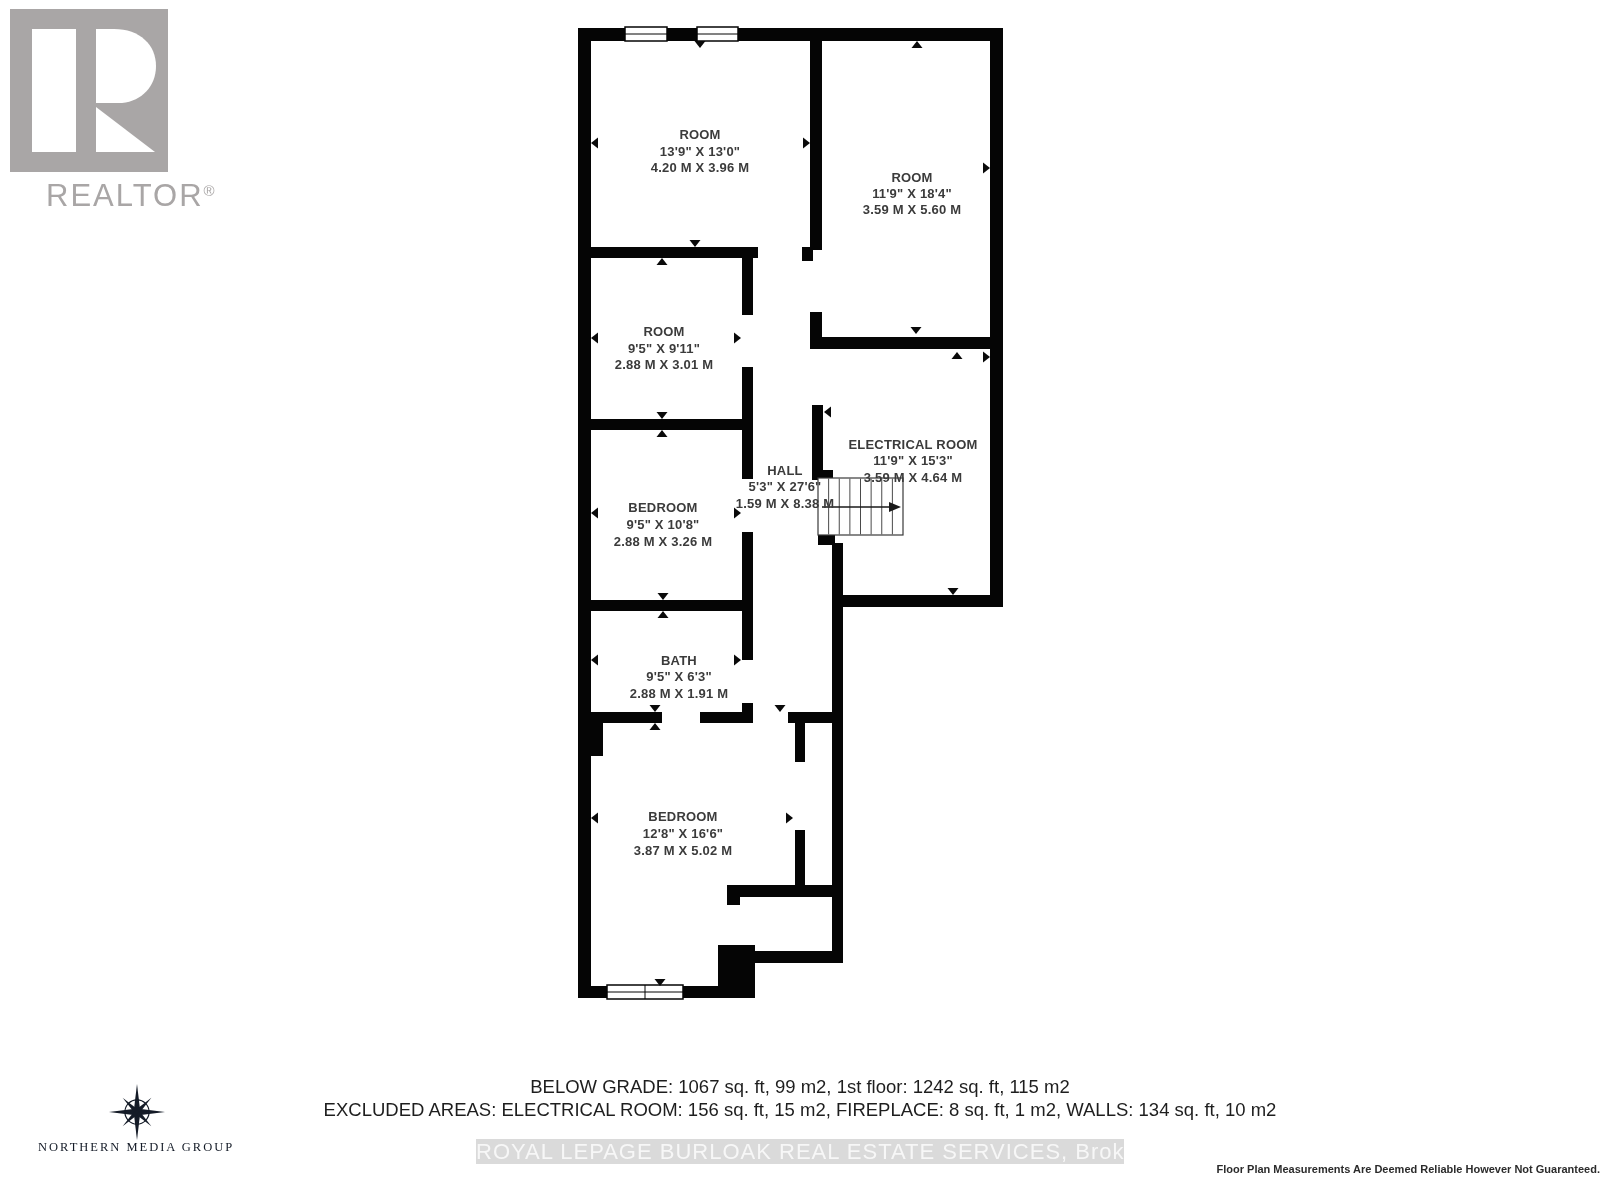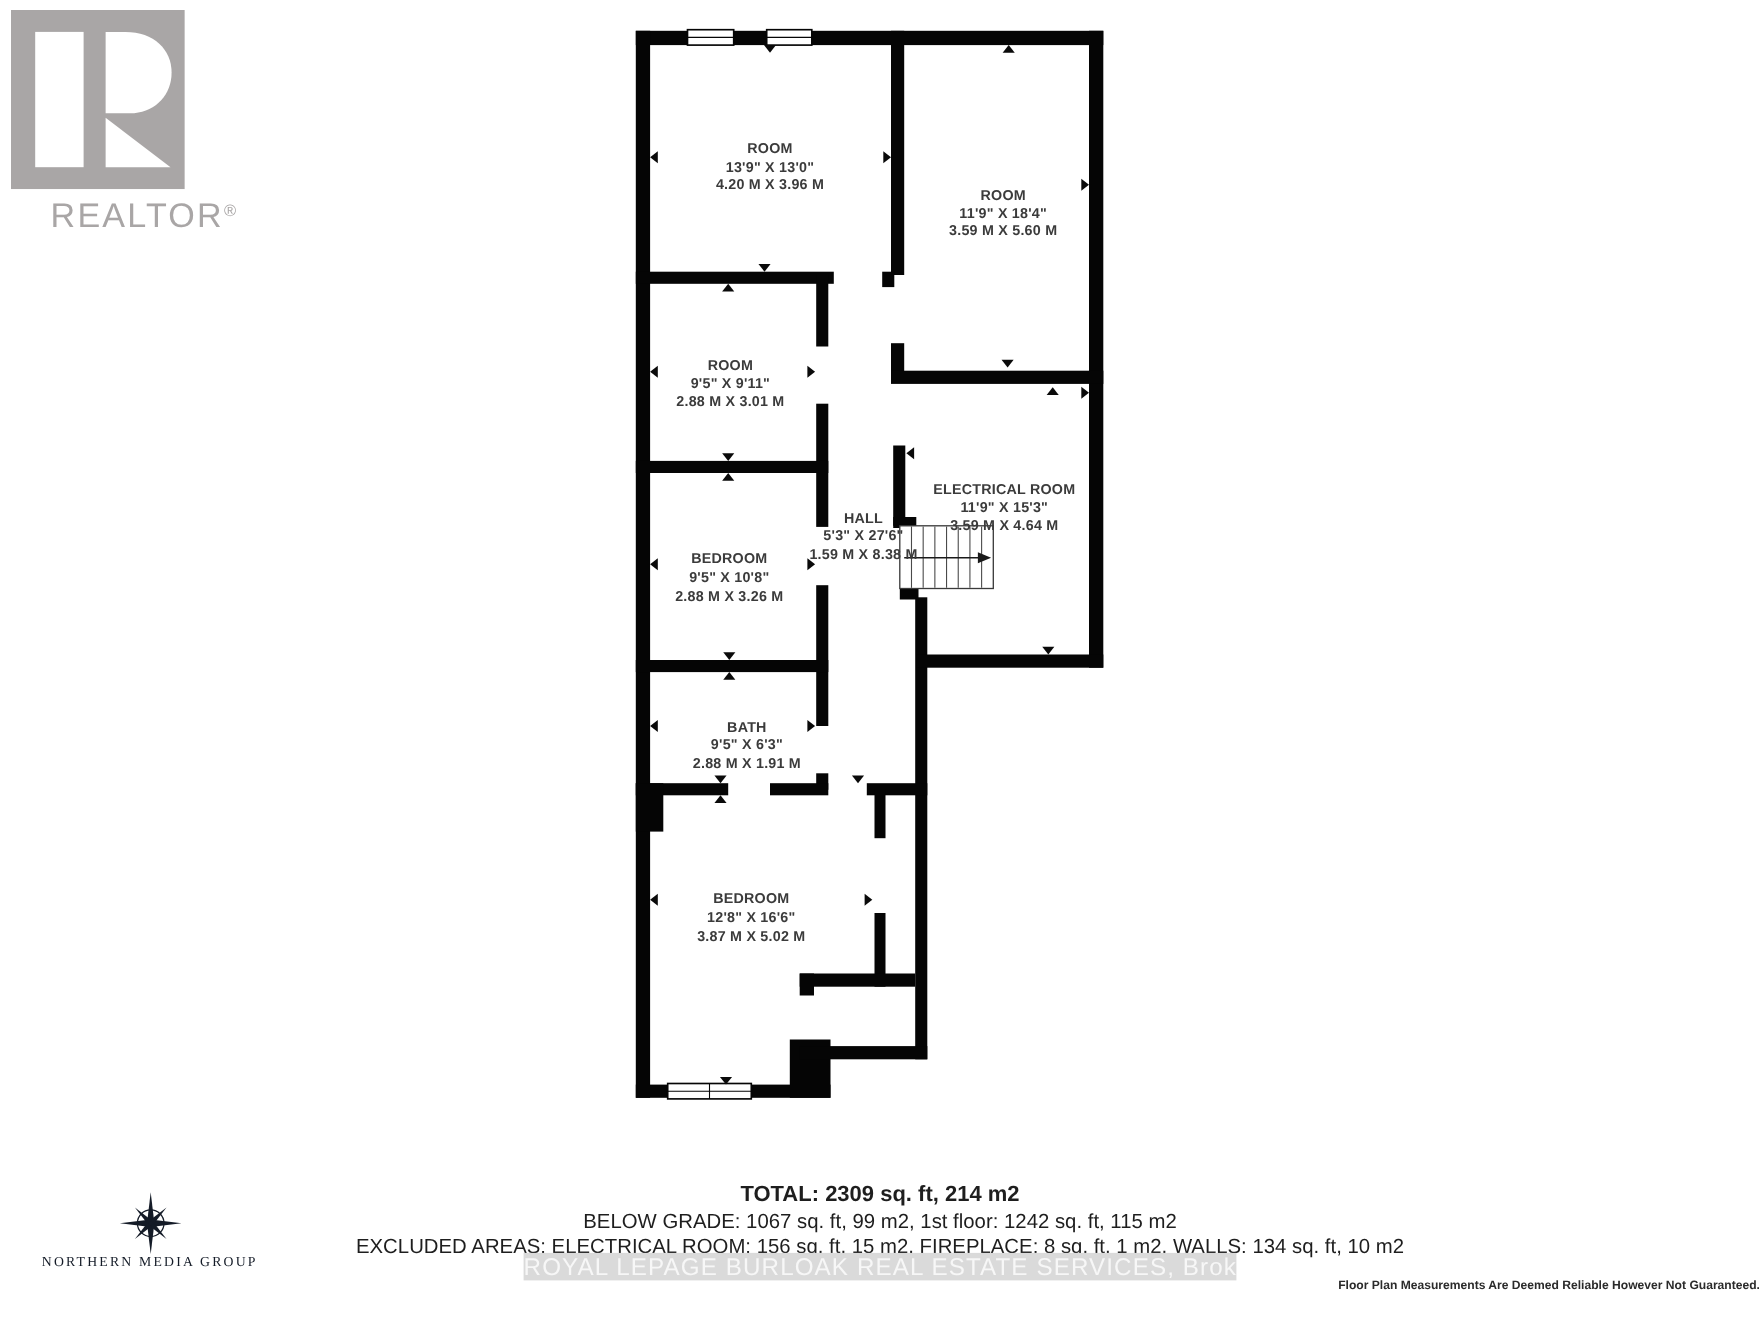--- a/index.html
+++ b/index.html
@@ -172,21 +172,20 @@
       <text class="lbl" x="679" y="681">9'5" X 6'3"</text>
       <text class="lbl" x="679" y="698">2.88 M X 1.91 M</text>
 
       <text class="lbl" x="683" y="821">BEDROOM</text>
       <text class="lbl" x="683" y="838">12'8" X 16'6"</text>
       <text class="lbl" x="683" y="855">3.87 M X 5.02 M</text>
     </g>
   </svg>
 
   <div class="summary">
-    <div class="total">TOTAL: 2309 sq. ft, 214 m2</div>
     <div class="line">BELOW GRADE: 1067 sq. ft, 99 m2, 1st floor: 1242 sq. ft, 115 m2</div>
     <div class="line">EXCLUDED AREAS: ELECTRICAL ROOM: 156 sq. ft, 15 m2, FIREPLACE: 8 sq. ft, 1 m2, WALLS: 134 sq. ft, 10 m2</div>
   </div>
 
   <div class="watermark">ROYAL LEPAGE BURLOAK REAL ESTATE SERVICES, Brokerage</div>
   <div class="disclaimer">Floor Plan Measurements Are Deemed Reliable However Not Guaranteed.</div>
 
   <svg class="nmg-compass" width="58" height="58" viewBox="0 0 60 60">
     <g fill="#141b27">
       <polygon points="30,1 33,26 30,30 27,26"></polygon>

